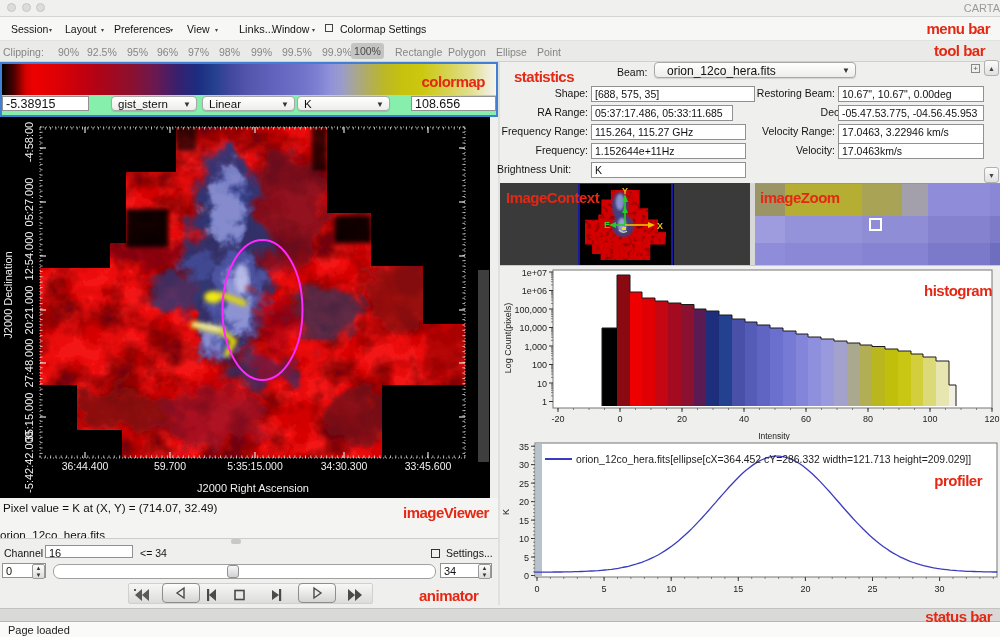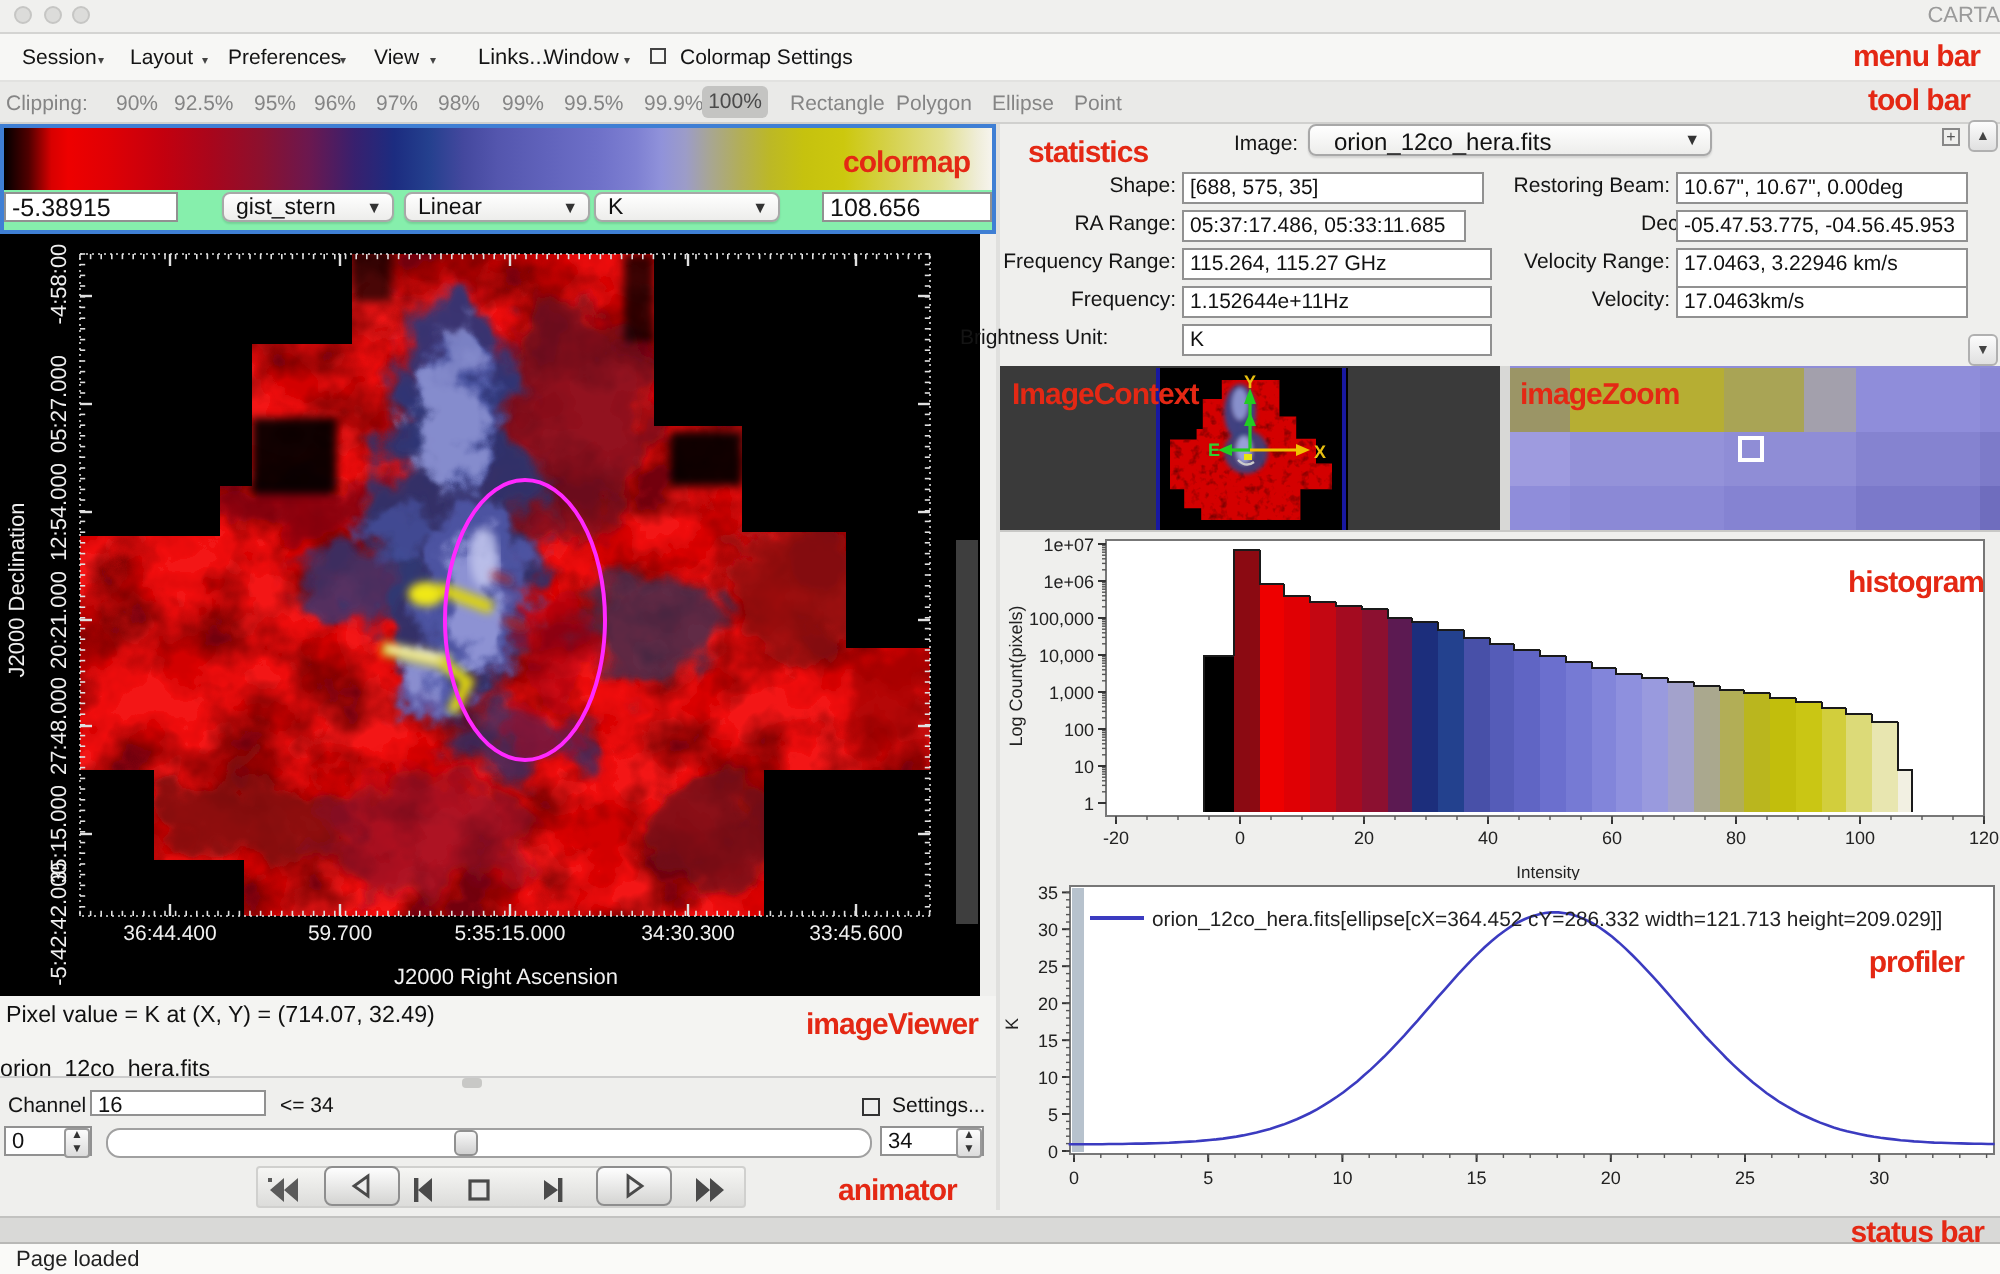--- a/index.html
+++ b/index.html
@@ -526,43 +526,43 @@
       </svg></div>
   <div class="red abs" style="left:419px;top:48px">animator</div>
 </div>
 <div class="abs" style="left:502px;top:504px;width:10px;height:10px;font-size:9px;color:#555">✕</div>
 <div class="abs" style="left:231px;top:539px;width:10px;height:5px;background:#c8c8c6;border-radius:2px"></div>
 
 <div class="abs" style="left:498px;top:62px;width:2px;height:543px;background:#e0e0de"></div>
 
 <div class="abs" style="left:500px;top:62px;width:500px;height:121px;background:#efefed">
   <div class="red abs" style="left:14px;top:6px">statistics</div>
-  <div class="lbl" style="left:117px;top:4px">Image:</div>
+  <div class="lbl" style="left:117px;top:4px">Beam:</div>
   <div class="dd" style="left:154px;top:0px;width:202px;height:16px;padding-left:12px;font-size:12px">orion_12co_hera.fits<span class="ar">▼</span></div>
   <div class="abs" style="left:471px;top:2px;width:9px;height:9px;border:1px solid #888;font-size:8px;line-height:8px;text-align:center;color:#555">+</div>
   <div class="abs" style="left:484px;top:-2px;width:15px;height:16px;background:linear-gradient(#fcfcfc,#e0e0e0);border:1px solid #b0b0b0;border-radius:3px;font-size:7px;color:#444;text-align:center;line-height:15px">▲</div>
   <div class="abs" style="left:484px;top:105px;width:15px;height:16px;background:linear-gradient(#fcfcfc,#e0e0e0);border:1px solid #b0b0b0;border-radius:3px;font-size:7px;color:#444;text-align:center;line-height:15px">▼</div>
 </div>
 <div class="lbl" style="left:480px;top:87px;width:108px;text-align:right;left:480px">Shape:</div>
-<div class="inp" style="left:591px;top:86px;width:151px;height:16px">[688, 575, 35]</div>
+<div class="inp" style="left:591px;top:86px;width:164px;height:16px">[688, 575, 35]</div>
 <div class="lbl" style="left:727px;top:87px;width:108px;text-align:right">Restoring Beam:</div>
 <div class="inp" style="left:838px;top:86px;width:146px;height:16px">10.67", 10.67", 0.00deg</div>
 <div class="lbl" style="left:480px;top:106px;width:108px;text-align:right;left:480px">RA Range:</div>
 <div class="inp" style="left:591px;top:105px;width:142px;height:16px">05:37:17.486, 05:33:11.685</div>
 <div class="lbl" style="left:768px;top:106px;width:108px;text-align:right">Dec Range:</div>
 <div class="inp" style="left:838px;top:105px;width:146px;height:16px">-05.47.53.775, -04.56.45.953</div>
 <div class="lbl" style="left:480px;top:125px;width:108px;text-align:right;left:480px">Frequency Range:</div>
 <div class="inp" style="left:591px;top:124px;width:155px;height:16px">115.264, 115.27 GHz</div>
 <div class="lbl" style="left:727px;top:125px;width:108px;text-align:right">Velocity Range:</div>
 <div class="inp" style="left:838px;top:124px;width:146px;height:32px">17.0463, 3.22946 km/s</div>
 <div class="lbl" style="left:480px;top:144px;width:108px;text-align:right;left:480px">Frequency:</div>
 <div class="inp" style="left:591px;top:143px;width:155px;height:16px">1.152644e+11Hz</div>
 <div class="lbl" style="left:727px;top:144px;width:108px;text-align:right">Velocity:</div>
 <div class="inp" style="left:838px;top:143px;width:146px;height:16px">17.0463km/s</div>
-<div class="lbl" style="left:480px;top:163px;width:108px;text-align:left;left:480px">Brightness Unit:</div>
+<div class="lbl" style="left:480px;top:163px;width:108px;text-align:center;left:480px">Brightness Unit:</div>
 <div class="inp" style="left:591px;top:162px;width:155px;height:16px">K</div>
 
 <div class="abs" style="left:500px;top:183px;width:250px;height:82px;background:#3a3a3a"></div>
 
 <svg width="96" height="81" viewBox="0 0 96 81" style="position:absolute;left:578px;top:184px">
  <rect width="96" height="81" fill="#000"></rect>
  <rect x="0" y="0" width="2" height="81" fill="#1818a0"></rect>
  <rect x="93" y="0" width="2" height="81" fill="#1818a0"></rect>
  <defs>
    <filter id="ms1">

